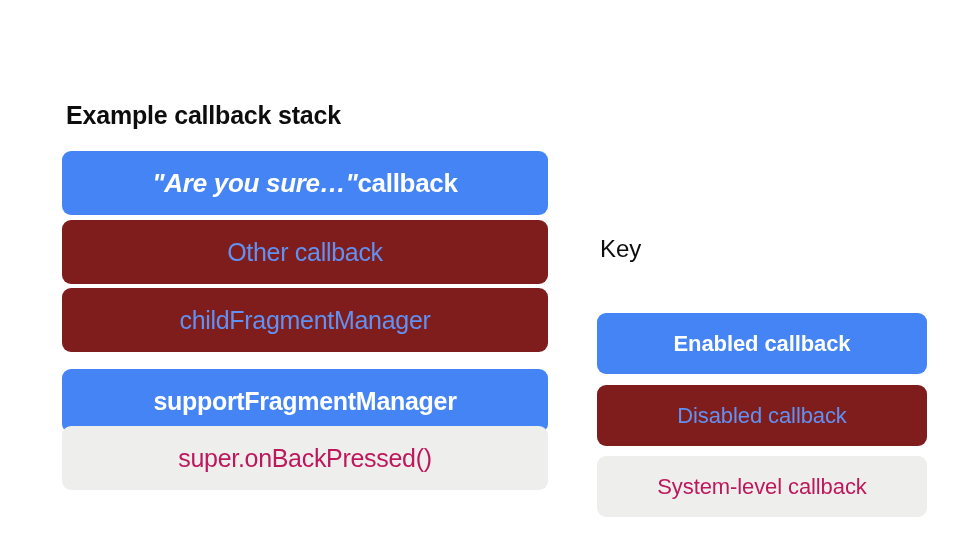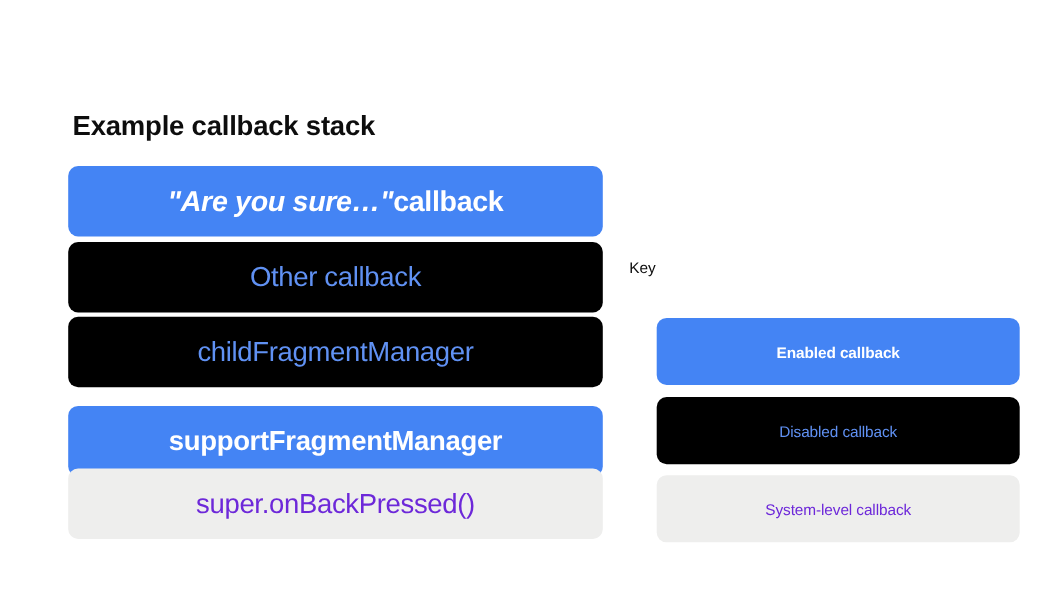--- a/index.html
+++ b/index.html
@@ -29,23 +29,23 @@
     top: 101px;
     font-size: 25px;
     font-weight: 700;
     letter-spacing: -0.2px;
     color: #0d0d0d;
     white-space: nowrap;
   }
 
   .key-title {
     position: absolute;
-    left: 572px;
+    left: 600px;
     top: 235px;
-    font-size: 14px;
+    font-size: 24px;
     font-weight: 400;
     letter-spacing: 0px;
     color: #0d0d0d;
     white-space: nowrap;
   }
 
   
   .card {
     position: absolute;
     display: flex;
@@ -93,34 +93,34 @@
   .key-row-1 { top: 72px; }
   .key-row-2 { top: 143px; text-align: center; }
 
   
   .state-enabled {
     background: #4484f4;
     color: #ffffff;
     font-weight: 700;
   }
   .state-disabled {
-    background: #000000;
+    background: #7f1d1d;
     color: #6091f3;
     font-weight: 400;
   }
   .state-system {
     background: #eeeeed;
-    color: #6d28d9;
+    color: #be185d;
     font-weight: 400;
   }
 
   
   .size-lg   { font-size: 26px; letter-spacing: -0.3px; }
   .size-md   { font-size: 25px; letter-spacing: -0.3px; }
-  .size-key  { font-size: 14px; letter-spacing: -0.1px; }
+  .size-key  { font-size: 22px; letter-spacing: -0.1px; margin-top: 24px; }
   .italic-quote { font-style: italic; }
   .upright { font-style: normal; text-align: right; }
 </style>
 </head>
 <body>
 
 <div id="canvas">
 
   <div class="stack-title">Example callback stack</div>
 

